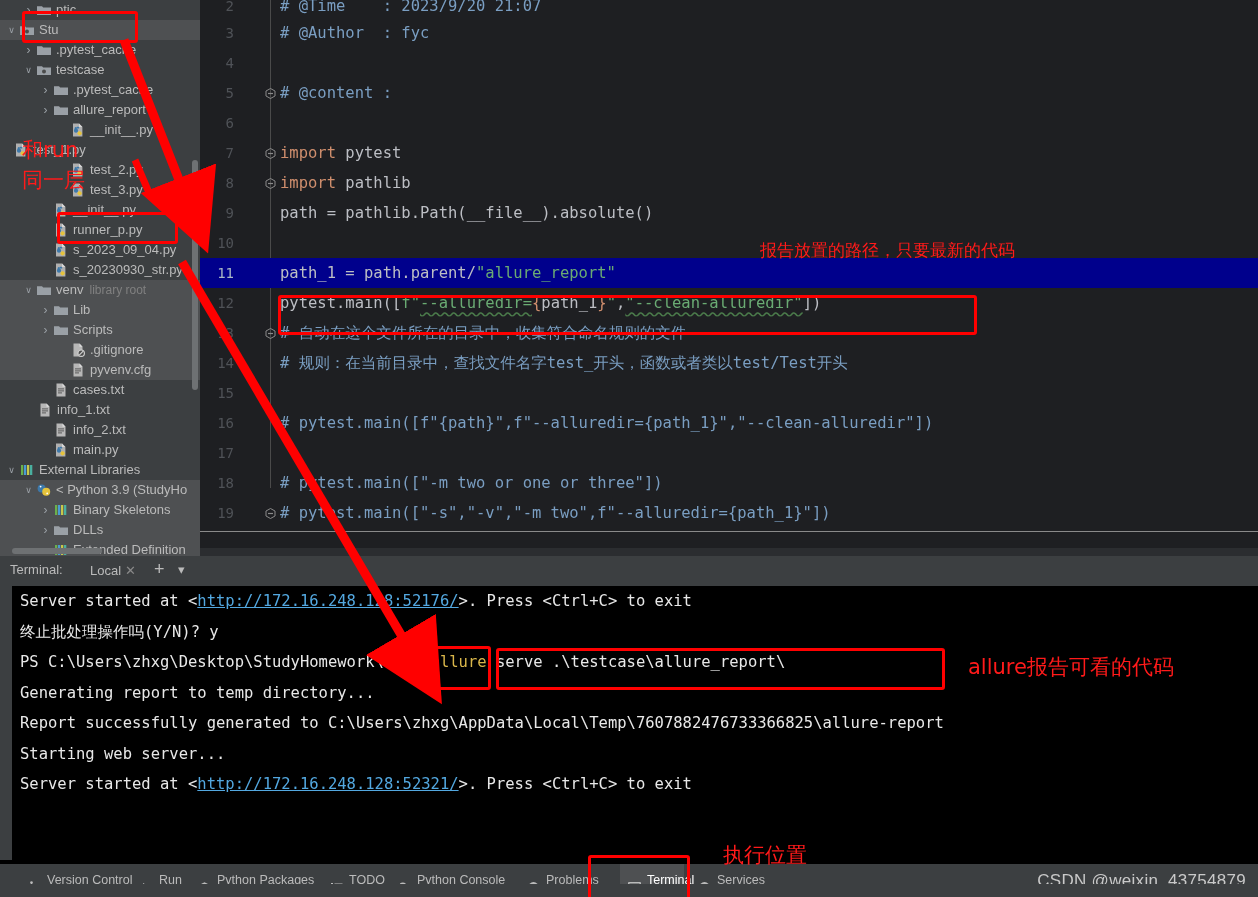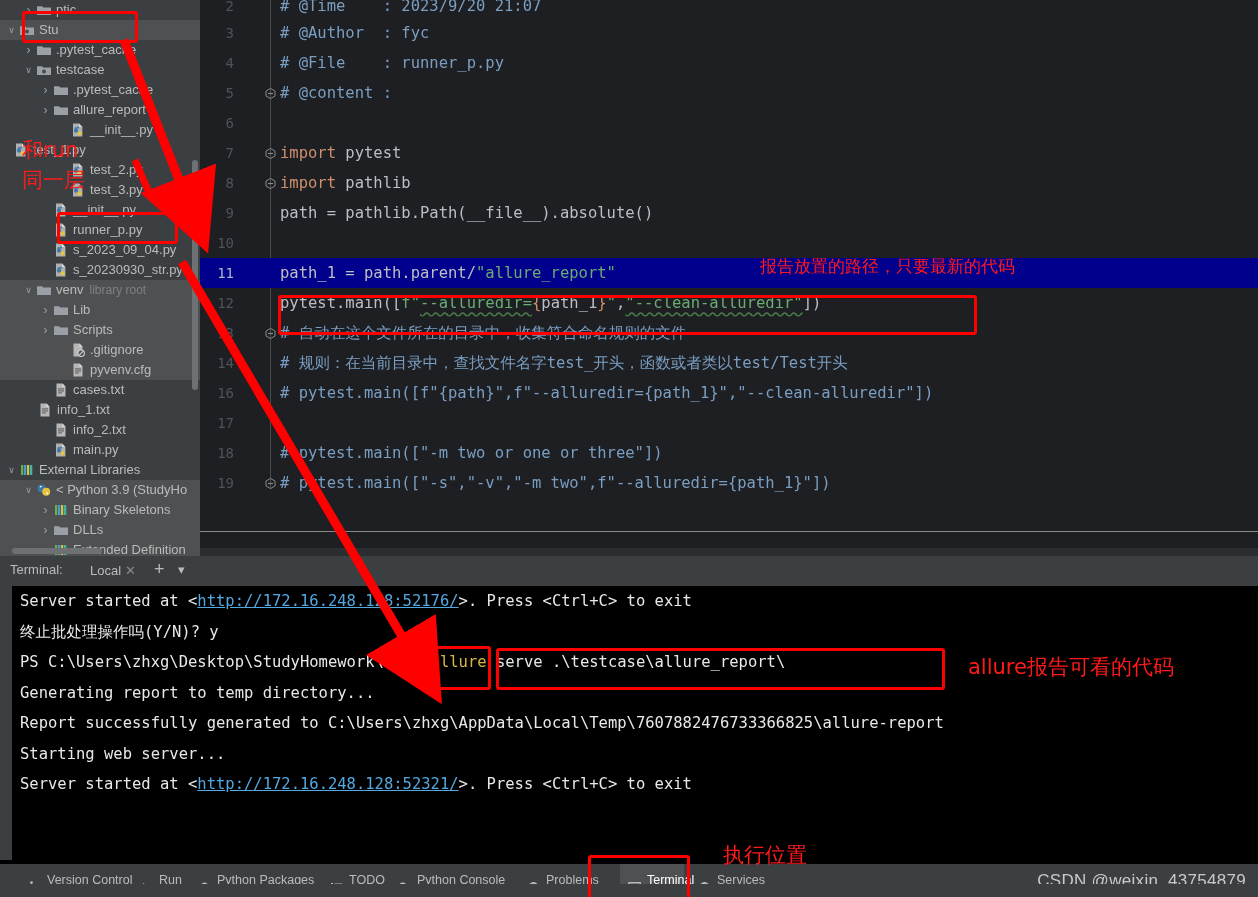--- a/index.html
+++ b/index.html
@@ -487,21 +487,21 @@
       </div>
       <div style="position: absolute; left: 12px; bottom: 2px; width: 90px; height: 6px; background: rgb(110, 113, 115); border-radius: 3px;"></div>
       <div style="position: absolute; right: 2px; top: 160px; width: 6px; height: 230px; background: rgb(110, 113, 115); border-radius: 3px;"></div>
     </div>
 
   <div id="editor">
     <div class="vline" id="vline" style="height: 488px;"></div>
     <div id="editor-lines">
         <div class="code-line" style="height: 18px; line-height: 12px;"><span class="lnum" style="line-height: 12px;">2</span><span class="ctext"><span class="com"># @Time    : 2023/9/20 21:07</span></span></div>
         <div class="code-line"><span class="lnum">3</span><span class="ctext"><span class="com"># @Author  : fyc</span></span></div>
-        <div class="code-line"><span class="lnum">4</span><span class="ctext"><span class="com"># @File    : runner_p.py</span></span></div>
+        <div class="code-line"><span class="lnum">4</span></div>
         <div class="code-line"><span class="lnum">5</span><span class="fold"><svg width="11" height="11" viewBox="0 0 11 11" style="margin-top:10px">
               <path d="M5.5 0.5 L10 3 V8 L5.5 10.5 L1 8 V3 Z" fill="none" stroke="#8a8a8a" stroke-width="1"></path>
               <line x1="3" y1="5.5" x2="8" y2="5.5" stroke="#8a8a8a" stroke-width="1.2"></line>
             </svg></span><span class="ctext"><span class="com"># @content :</span></span></div>
         <div class="code-line"><span class="lnum">6</span><span class="ctext"></span></div>
         <div class="code-line"><span class="lnum">7</span><span class="fold"><svg width="11" height="11" viewBox="0 0 11 11" style="margin-top:10px">
               <path d="M5.5 0.5 L10 3 V8 L5.5 10.5 L1 8 V3 Z" fill="none" stroke="#8a8a8a" stroke-width="1"></path>
               <line x1="3" y1="5.5" x2="8" y2="5.5" stroke="#8a8a8a" stroke-width="1.2"></line>
             </svg></span><span class="ctext"><span class="kw">import</span><span class="pl"> pytest</span></span></div>
         <div class="code-line"><span class="lnum">8</span><span class="fold"><svg width="11" height="11" viewBox="0 0 11 11" style="margin-top:10px">
@@ -510,20 +510,21 @@
             </svg></span><span class="ctext"><span class="kw">import</span><span class="pl"> pathlib</span></span></div>
         <div class="code-line"><span class="lnum">9</span><span class="ctext"><span class="pl">path = pathlib.Path(__file__).absolute()</span></span></div>
         <div class="code-line"><span class="lnum">10</span></div>
         <div class="code-line cur"><span class="lnum">11</span><span class="ctext"><span class="pl">path_1 = path.parent/</span><span class="str">"allure_report"</span></span></div>
         <div class="code-line"><span class="lnum">12</span><span class="ctext"><span class="pl">pytest.main([</span><span class="str">f"</span><span class="str sq">--alluredir=</span><span class="fstr-brace">{</span><span class="pl">path_1</span><span class="fstr-brace">}</span><span class="str">"</span><span class="pl">,</span><span class="str sq">"--clean-alluredir"</span><span class="pl">])</span></span></div>
         <div class="code-line"><span class="lnum">13</span><span class="fold"><svg width="11" height="11" viewBox="0 0 11 11" style="margin-top:10px">
               <path d="M5.5 0.5 L10 3 V8 L5.5 10.5 L1 8 V3 Z" fill="none" stroke="#8a8a8a" stroke-width="1"></path>
               <line x1="3" y1="5.5" x2="8" y2="5.5" stroke="#8a8a8a" stroke-width="1.2"></line>
             </svg></span><span class="ctext"><span class="com"># 自动在这个文件所在的目录中，收集符合命名规则的文件</span></span></div>
         <div class="code-line"><span class="lnum">14</span><span class="ctext"><span class="com"># 规则：在当前目录中，查找文件名字test_开头，函数或者类以test/Test开头</span></span></div>
+        <div class="code-line"><span class="lnum">15</span><span class="ctext"></span></div>
         <div class="code-line"><span class="lnum">16</span><span class="ctext"><span class="com"># pytest.main([f"{path}",f"--alluredir={path_1}","--clean-alluredir"])</span></span></div>
         <div class="code-line"><span class="lnum">17</span><span class="ctext"></span></div>
         <div class="code-line"><span class="lnum">18</span><span class="ctext"><span class="com"># pytest.main(["-m two or one or three"])</span></span></div>
         <div class="code-line"><span class="lnum">19</span><span class="fold"><svg width="11" height="11" viewBox="0 0 11 11" style="margin-top:10px">
               <path d="M5.5 0.5 L10 3 V8 L5.5 10.5 L1 8 V3 Z" fill="none" stroke="#8a8a8a" stroke-width="1"></path>
               <line x1="3" y1="5.5" x2="8" y2="5.5" stroke="#8a8a8a" stroke-width="1.2"></line>
             </svg></span><span class="ctext"><span class="com"># pytest.main(["-s","-v","-m two",f"--alluredir={path_1}"])</span></span></div>
       </div>
     <div class="editor-bottom-rule"></div>
   </div>
@@ -635,18 +636,18 @@
 
   <div id="anno-root">
       <div class="anno-box" style="left: 22px; top: 11px; width: 110px; height: 26px;"></div>
       <div class="anno-box" style="left: 57px; top: 212px; width: 115px; height: 26px;"></div>
       <div class="anno-box" style="left: 278px; top: 295px; width: 693px; height: 34px;"></div>
       <div class="anno-box" style="left: 423px; top: 646px; width: 62px; height: 38px;"></div>
       <div class="anno-box" style="left: 496px; top: 648px; width: 443px; height: 36px;"></div>
       <div class="anno-box" style="left: 588px; top: 855px; width: 96px; height: 40px;"></div>
       <div class="anno-text big" style="left: 22px; top: 136px;">和run</div>
       <div class="anno-text big" style="left: 22px; top: 166px;">同一层</div>
-      <div class="anno-text" style="left: 760px; top: 255px;">报告放置的路径，只要最新的代码</div>
+      <div class="anno-text" style="left: 760px; top: 239px;">报告放置的路径，只要最新的代码</div>
       <div class="anno-text big" style="left: 968px; top: 653px;">allure报告可看的代码</div>
       <div class="anno-text big" style="left: 723px; top: 841px;">执行位置</div>
     </div>
 
 </div>
 
 </body></html>

